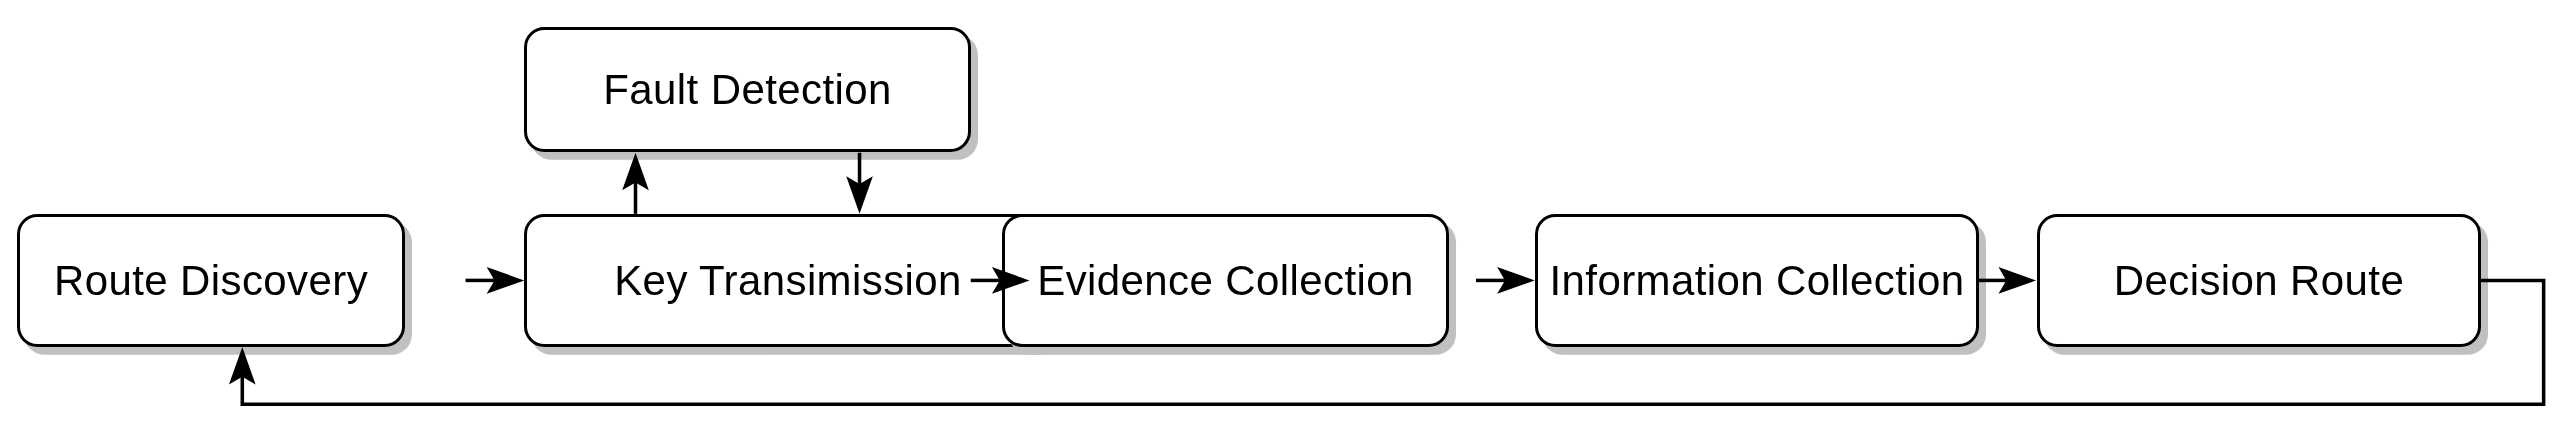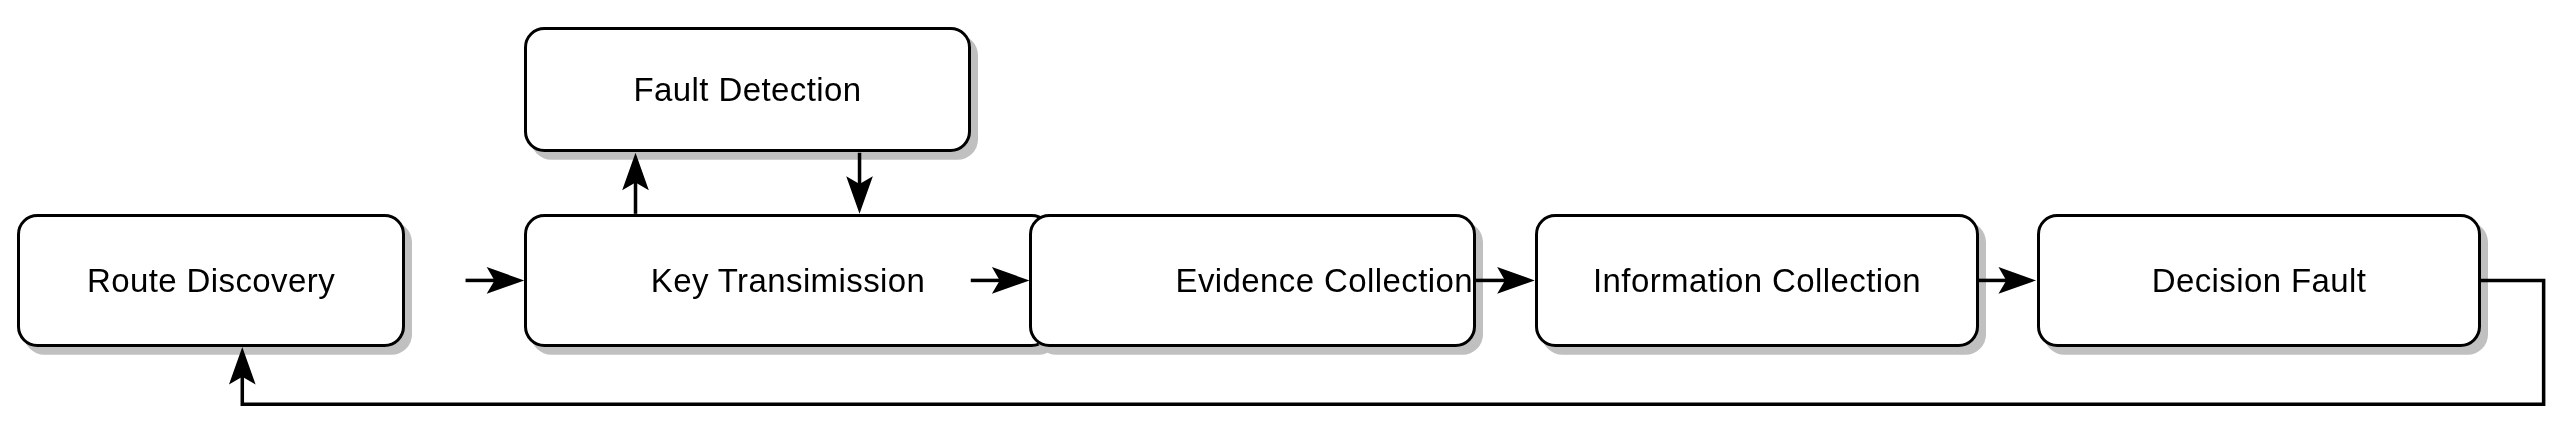--- a/index.html
+++ b/index.html
@@ -21,30 +21,30 @@
     background: #ffffff;
     border: 3.9px solid #000000;
     border-radius: 20.4px;
     box-shadow: 7px 7.8px 0 0 #c0c0c0;
     display: flex;
     align-items: center;
     justify-content: center;
     z-index: 2;
   }
   .node-label {
-    font-size: 33px;
+    font-size: 42px;
     color: #000000;
     white-space: nowrap;
     letter-spacing: 0.4px;
   }
   
   #node-fault-detection        { left: 524px;  top: 27.4px;  width: 447px; height: 125px; }
   #node-route-discovery        { left: 17px;   top: 214px; width: 388px; height: 133px; }
   #node-key-transimission      { left: 524px;  top: 214px; width: 528px; height: 133px; }
-  #node-evidence-collection    { left: 1029px; top: 214px; width: 447px; height: 133px; justify-content: flex-end; }
+  #node-evidence-collection    { left: 1002px; top: 214px; width: 447px; height: 133px; }
   #node-information-aggregation{ left: 1535px; top: 214px; width: 444px; height: 133px; }
   #node-decision-making        { left: 2037px; top: 214px; width: 444px; height: 133px; }
 
   .edges-layer {
     position: absolute;
     left: 0;
     top: 0;
     z-index: 3;
     pointer-events: none;
   }
@@ -77,21 +77,21 @@
 
   <div class="node" id="node-evidence-collection">
     <span class="node-label">Evidence Collection</span>
   </div>
 
   <div class="node" id="node-information-aggregation">
     <span class="node-label">Information Collection</span>
   </div>
 
   <div class="node" id="node-decision-making">
-    <span class="node-label">Decision Fault</span>
+    <span class="node-label">Decision Route</span>
   </div>
 
   <svg class="edges-layer" width="2576" height="441" viewBox="0 0 3286 563">
 
     <g>
       <line class="edge-shaft" x1="593" y1="358" x2="632" y2="358"></line>
       <polygon class="edge-head" points="668,358 620,341 630,358 620,375"></polygon>
     </g>
 
     <g>

